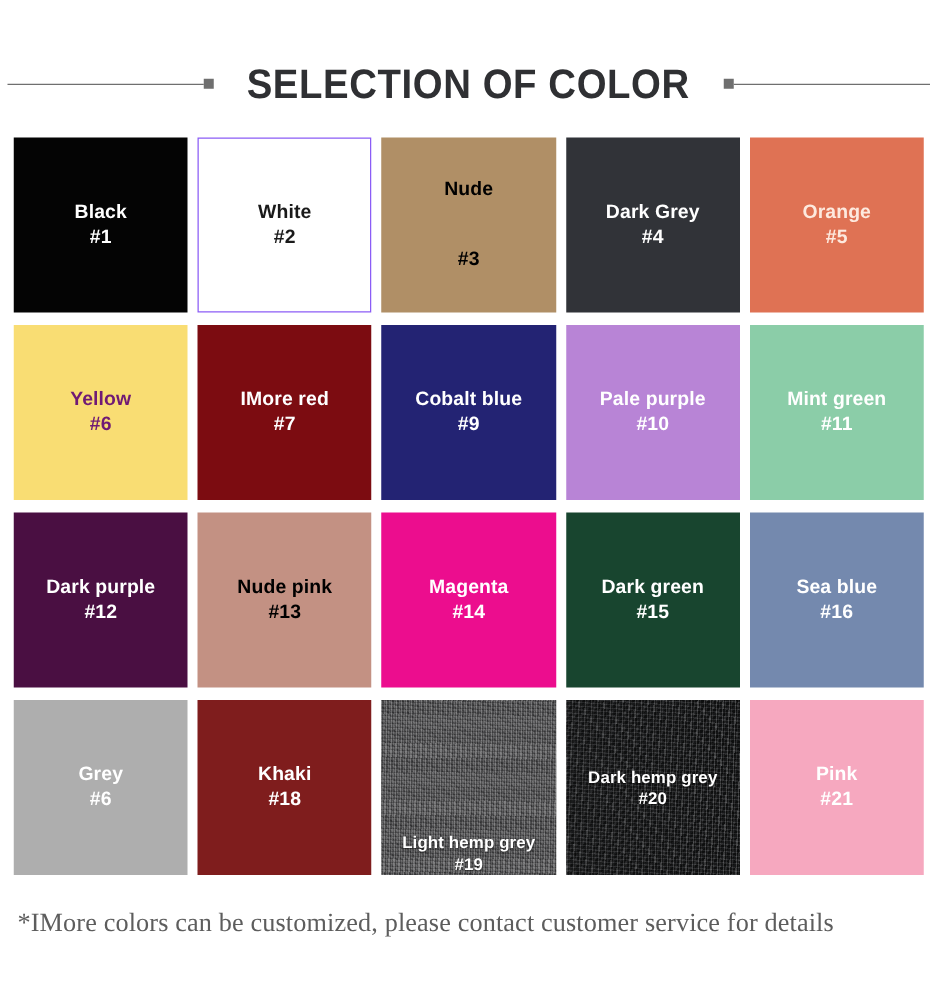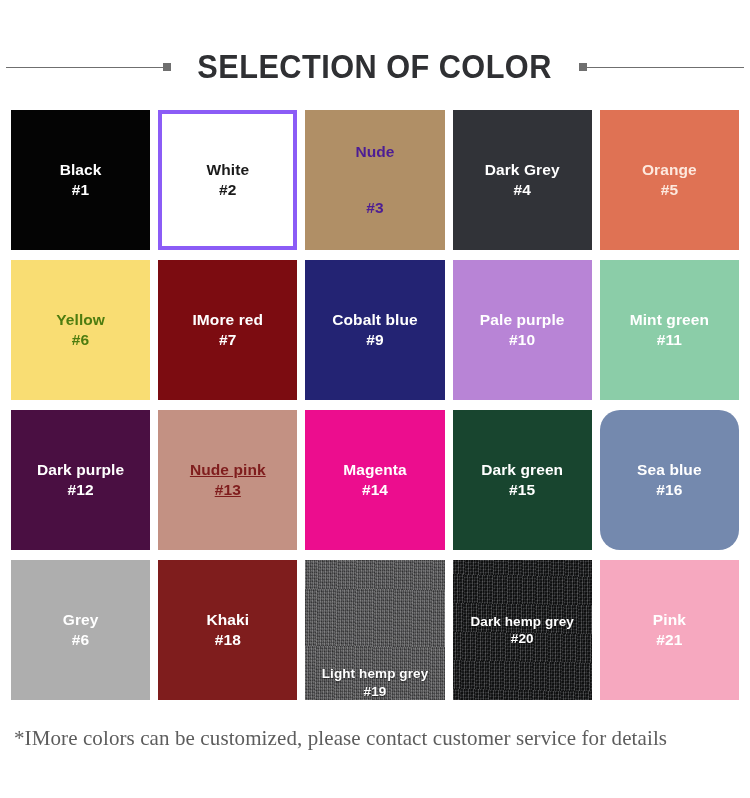--- a/index.html
+++ b/index.html
@@ -90,21 +90,21 @@
     font-size: 15.5px;
     font-weight: bold;
     line-height: 1.28;
     letter-spacing: 0.1px;
   }
   .swatch.small-label .label,
   .swatch.small-label .code {
     font-size: 13.5px;
   }
   .swatch.bordered {
-    border: 4px solid #8b5cf6;
+    border: 1px solid #8b5cf6;
   }
   
   .tex-light {
     background-color: #4c4c4e;
     background-image:
       repeating-linear-gradient(91deg,
         rgba(255,255,255,0.17) 0px, rgba(255,255,255,0.17) 1px,
         rgba(0,0,0,0.20) 1px, rgba(0,0,0,0.20) 2px,
         rgba(255,255,255,0.07) 2px, rgba(255,255,255,0.07) 3px,
         rgba(0,0,0,0.10) 3px, rgba(0,0,0,0.10) 4px),
@@ -166,33 +166,33 @@
 
   <div class="grid" id="swatch-grid">
       <div class="swatch" style="background: rgb(4, 4, 4); color: rgb(255, 255, 255);">
         <div class="label">Black</div>
         <div class="code">#1</div>
       </div>
       <div class="swatch bordered" style="background: rgb(255, 255, 255); color: rgb(26, 26, 26);">
         <div class="label">White</div>
         <div class="code">#2</div>
       </div>
-      <div class="swatch" style="background: rgb(176, 143, 102); color: #4c1d95; gap: 36px;">
+      <div class="swatch" style="background: rgb(176, 143, 102); color: #000000; gap: 36px;">
         <div class="label">Nude</div>
         <div class="code">#3</div>
       </div>
       <div class="swatch" style="background: rgb(49, 51, 56); color: rgb(255, 255, 255);">
         <div class="label">Dark Grey</div>
         <div class="code">#4</div>
       </div>
       <div class="swatch" style="background: rgb(223, 114, 84); color: rgb(253, 233, 222);">
         <div class="label">Orange</div>
         <div class="code">#5</div>
       </div>
-      <div class="swatch" style="background: rgb(249, 221, 115); color: #4d7c0f;">
+      <div class="swatch" style="background: rgb(249, 221, 115); color: #701a75;">
         <div class="label">Yellow</div>
         <div class="code">#6</div>
       </div>
       <div class="swatch" style="background: rgb(124, 12, 17); color: rgb(255, 255, 255);">
         <div class="label">IMore red</div>
         <div class="code">#7</div>
       </div>
       <div class="swatch" style="background: rgb(35, 35, 115); color: rgb(255, 255, 255);">
         <div class="label">Cobalt blue</div>
         <div class="code">#9</div>
@@ -202,33 +202,33 @@
         <div class="code">#10</div>
       </div>
       <div class="swatch" style="background: rgb(139, 205, 168); color: rgb(255, 255, 255); text-align: right;">
         <div class="label">Mint green</div>
         <div class="code">#11</div>
       </div>
       <div class="swatch" style="background: rgb(74, 15, 66); color: rgb(255, 255, 255);">
         <div class="label">Dark purple</div>
         <div class="code">#12</div>
       </div>
-      <div class="swatch" style="background: rgb(195, 145, 131); color: #7f1d1d; text-decoration: underline;">
+      <div class="swatch" style="background: rgb(195, 145, 131); color: #000000;">
         <div class="label">Nude pink</div>
         <div class="code">#13</div>
       </div>
       <div class="swatch" style="background: rgb(236, 13, 142); color: rgb(255, 255, 255);">
         <div class="label">Magenta</div>
         <div class="code">#14</div>
       </div>
       <div class="swatch" style="background: rgb(24, 69, 47); color: rgb(255, 255, 255);">
         <div class="label">Dark green</div>
         <div class="code">#15</div>
       </div>
-      <div class="swatch" style="background: rgb(116, 137, 174); color: rgb(255, 255, 255); border-radius: 20px;">
+      <div class="swatch" style="background: rgb(116, 137, 174); color: rgb(255, 255, 255);">
         <div class="label">Sea blue</div>
         <div class="code">#16</div>
       </div>
       <div class="swatch" style="background: rgb(174, 174, 174); color: rgb(255, 255, 255);">
         <div class="label">Grey</div>
         <div class="code">#6</div>
       </div>
       <div class="swatch" style="background: #7f1d1d; color: rgb(255, 255, 255);">
         <div class="label">Khaki</div>
         <div class="code">#18</div>

